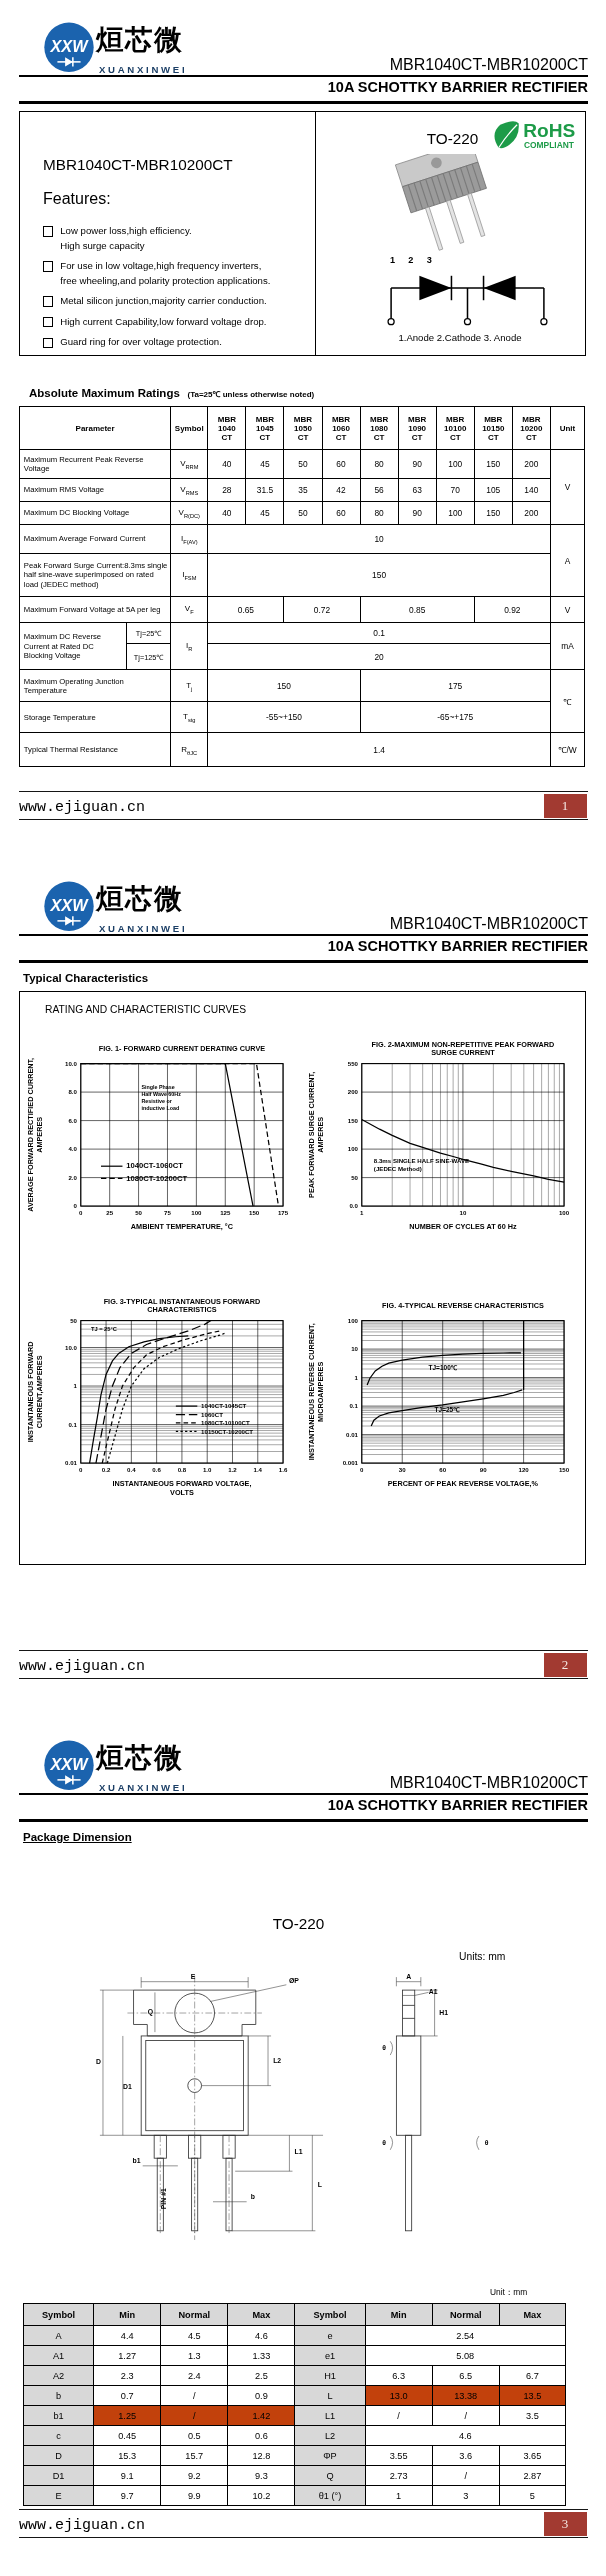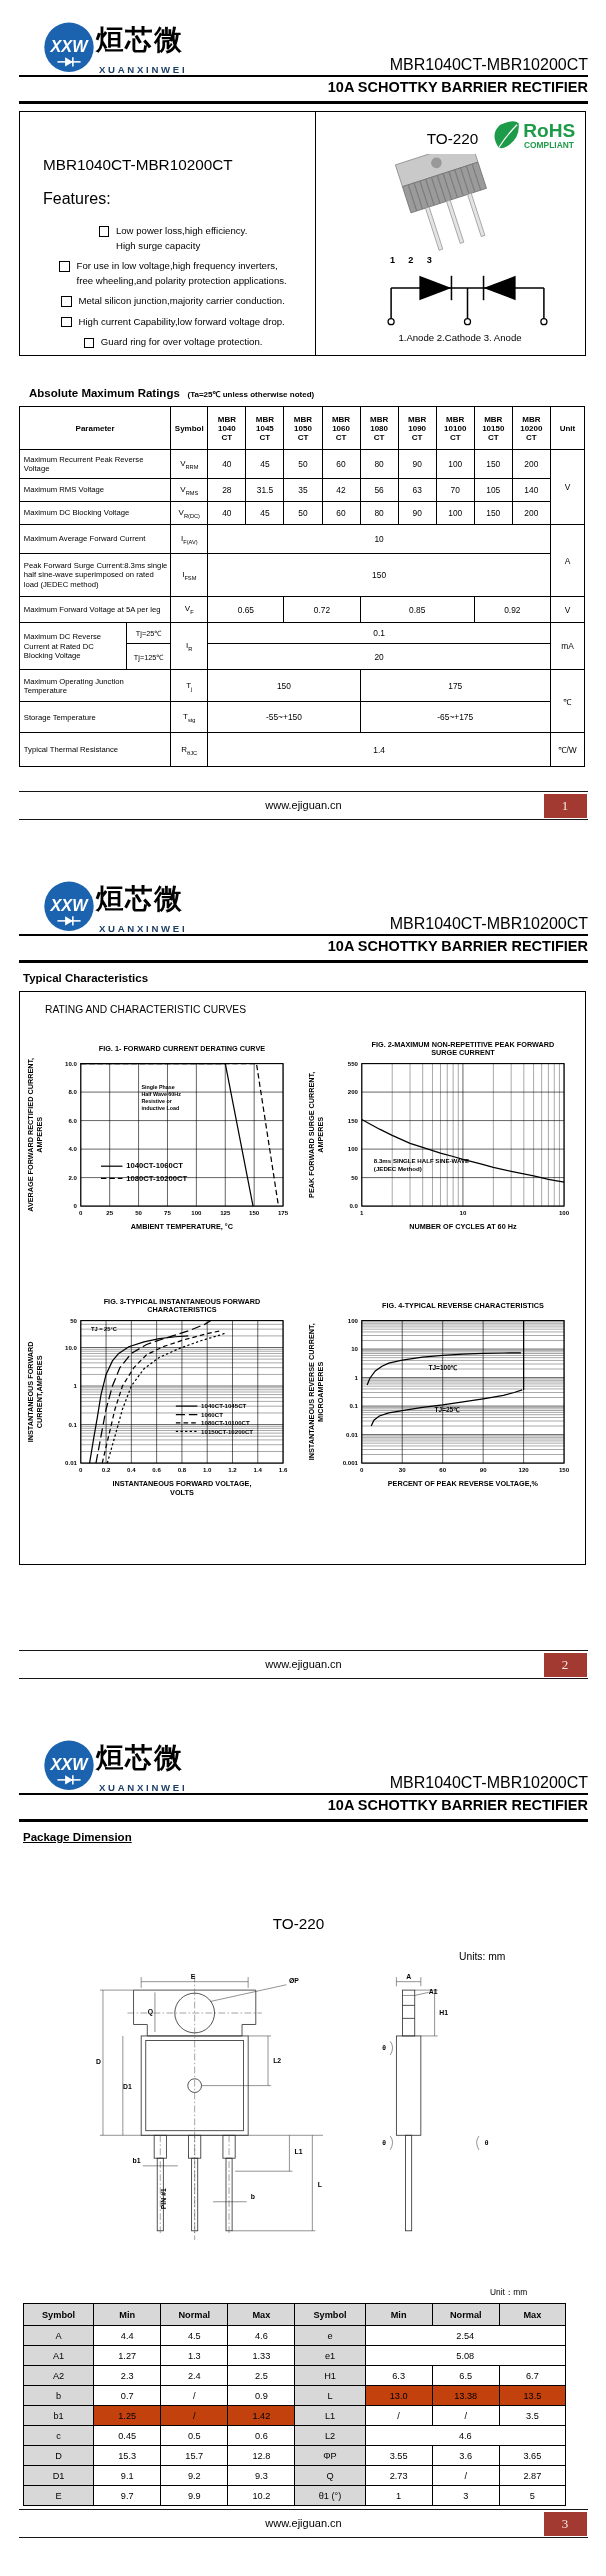--- a/index.html
+++ b/index.html
@@ -9,29 +9,29 @@
   .hdr{position:absolute;left:0;top:21.4px;width:100%;height:86px;}
   .logo-svg{position:absolute;left:42px;top:0;}
   .cn{position:absolute;left:96px;top:0;font-size:27.6px;font-weight:bold;letter-spacing:1.5px;}
   .en{position:absolute;left:99px;top:43px;font-size:9.6px;font-weight:bold;letter-spacing:2.7px;color:#1c3f66;}
   .pn{position:absolute;right:19px;top:35px;font-size:16px;}
   .rule1{position:absolute;left:19px;right:19px;top:54px;height:1.5px;background:#000;}
   .sub{position:absolute;right:19px;top:58px;font-size:14.5px;font-weight:bold;}
   .rule2{position:absolute;left:19px;right:19px;top:80px;height:2.3px;background:#000;}
   
   .footer{position:absolute;left:19px;right:19px;top:791px;height:27px;border-top:1.5px solid #151515;border-bottom:1.5px solid #151515;}
-  .furl{position:absolute;left:0;right:0;top:6.9px;text-align:center;font-size:11px;}
+  .furl{position:absolute;left:0;right:0;top:6.9px;font-size:15px;font-family:Liberation Mono, monospace;}
   .pagebox{position:absolute;right:1.5px;top:1.5px;bottom:1.5px;width:43px;background:#a23a31;color:#f5e9e4;font-family:"Liberation Serif",serif;font-size:13px;display:flex;align-items:center;justify-content:center;}
   
   .featbox{position:absolute;left:19px;top:111px;width:565px;height:243px;border:1.1px solid #000;}
   .pkgdiv{position:absolute;left:295px;top:0;bottom:0;width:0;border-left:1.1px solid #000;}
   .part-title{position:absolute;left:23px;top:44px;font-size:15.3px;}
   .feat-head{position:absolute;left:23px;top:78px;font-size:16px;}
   .feat-list{position:absolute;left:23px;top:112px;width:260px;}
-  .feat{display:flex;margin-bottom:6.1px;font-size:9.6px;line-height:14.5px;justify-content:center;}
+  .feat{display:flex;margin-bottom:6.1px;font-size:9.6px;line-height:14.5px;}
   .cb{flex:0 0 8.4px;width:8.4px;height:8.4px;border:0.9px solid #000;margin:2.3px 6.9px 0 0;}
   .ftxt{white-space:pre-line;}
   .pkg-name{position:absolute;left:383px;top:18.4px;width:99px;text-align:center;font-size:15.3px;}
   .rohs-svg{position:absolute;left:468px;top:4.6px;}
   .pkg3d{position:absolute;left:341px;top:42px;}
   .diode-svg{position:absolute;left:352px;top:159px;}
   .pin-legend{position:absolute;left:329px;top:220px;width:222px;text-align:center;font-size:9.6px;}
   .ratings-head{position:absolute;left:29px;top:386px;}
   .ratings-head b{font-size:11.5px;}
   .ratings-head span{font-size:8px;font-weight:bold;margin-left:7.7px;}

